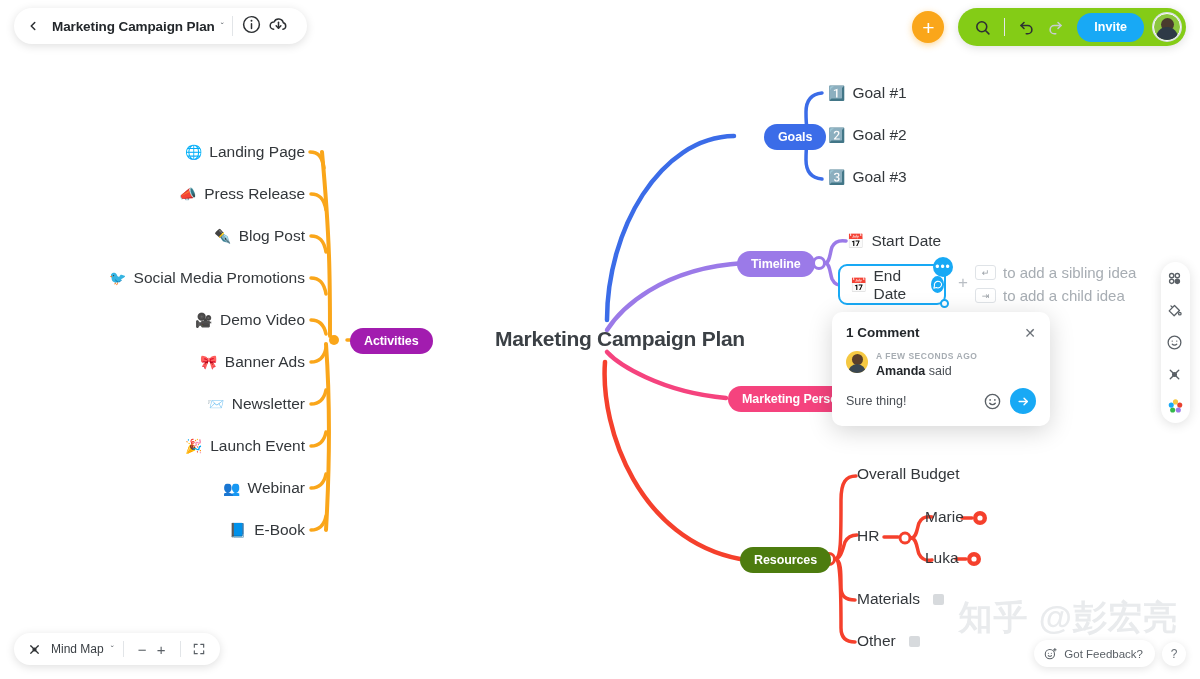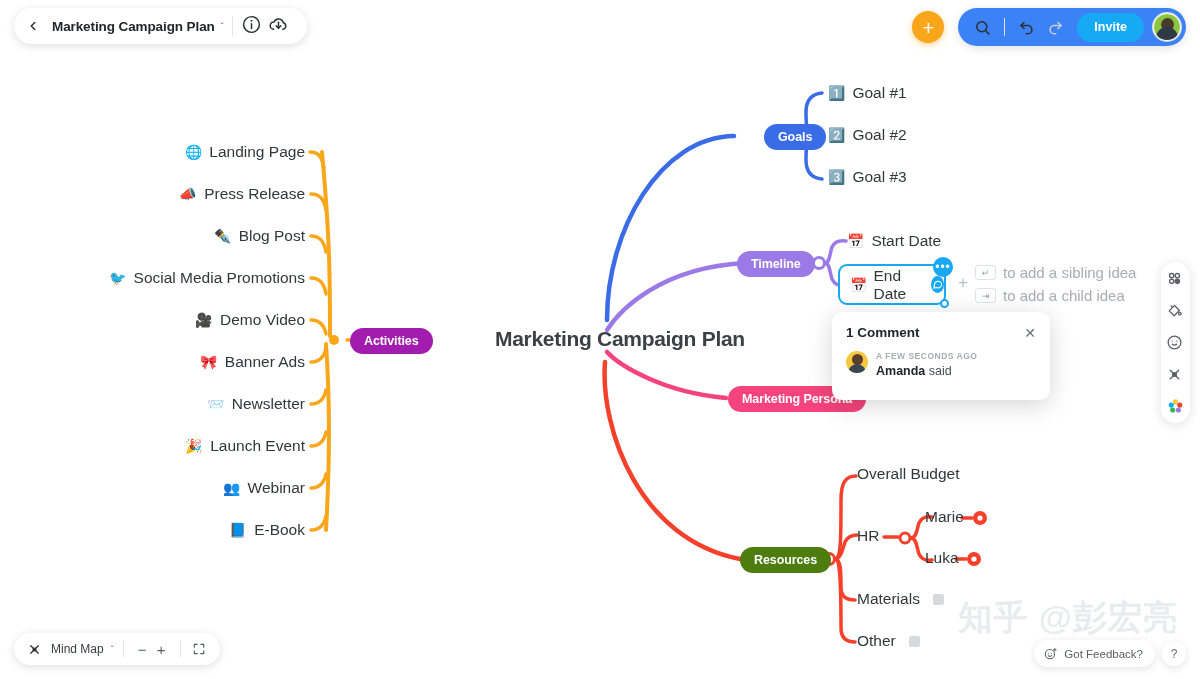--- a/index.html
+++ b/index.html
@@ -38,21 +38,21 @@
   }
   .plus-fab {
     width: 32px; height: 32px; border-radius: 50%;
     background: #faa61a; color: #fff;
     display: flex; align-items: center; justify-content: center;
     font-size: 21px; font-weight: 300; line-height: 1; cursor: pointer;
     box-shadow: 0 2px 7px rgba(250,166,26,.45); margin-right: 14px;
   }
   .tr-group {
     display: flex; align-items: center; height: 38px;
-    background: #3b82f6; border-radius: 19px; padding: 0 5px 0 10px;
+    background: #84cc16; border-radius: 19px; padding: 0 5px 0 10px;
     box-shadow: 0 2px 10px rgba(0,0,0,.13);
   }
   .tr-icon {
     width: 28px; height: 28px; display: flex; align-items: center; justify-content: center;
     cursor: pointer; color: #2d3033;
   }
   .tr-icon.dim { color: #c8cdd2; }
   .tr-divider { width: 1px; height: 18px; background: #e2e5e8; margin: 0 8px; }
   .invite-btn {
     background: #18a9f5; color: #fff; font-size: 12.5px; font-weight: 700;
@@ -448,20 +448,37 @@
     <div class="cp-user">
       <span class="cp-avatar">
         <span class="h"></span>
         <span class="b"></span>
       </span>
       <span>
         <span class="cp-when" style="display:block;">A FEW SECONDS AGO</span>
         <span class="cp-who"><b>Amanda</b><span> said</span></span>
       </span>
     </div>
+    <div class="cp-foot">
+      <span class="cp-input">Sure thing!</span>
+      <span class="cp-emoji">
+        <svg width="19" height="19" viewBox="0 0 24 24" fill="none" stroke="#5a6066" stroke-width="1.7">
+            <circle cx="12" cy="12" r="9"></circle>
+            <circle cx="9" cy="10" r="1.1" fill="#5a6066" stroke="none"></circle>
+            <circle cx="15" cy="10" r="1.1" fill="#5a6066" stroke="none"></circle>
+            <path d="M8.5 14.2a4.3 4.3 0 0 0 7 0" stroke-linecap="round"></path>
+          </svg>
+      </span>
+      <span class="cp-send">
+        <svg width="13" height="13" viewBox="0 0 24 24" fill="none" stroke="#fff" stroke-width="2.6" stroke-linecap="round" stroke-linejoin="round">
+            <line x1="4" y1="12" x2="19" y2="12"></line>
+            <polyline points="13 6 19 12 13 18"></polyline>
+          </svg>
+      </span>
+    </div>
   </div>
 
   <div class="right-rail">
     <span class="rail-icon">
       <svg width="17" height="17" viewBox="0 0 24 24" fill="none" stroke="currentColor" stroke-width="1.9">
           <circle cx="8" cy="8" r="3"></circle>
           <circle cx="16" cy="8" r="3"></circle>
           <circle cx="8" cy="16" r="3"></circle>
           <circle cx="16" cy="16" r="3" fill="currentColor"></circle>
         </svg>

